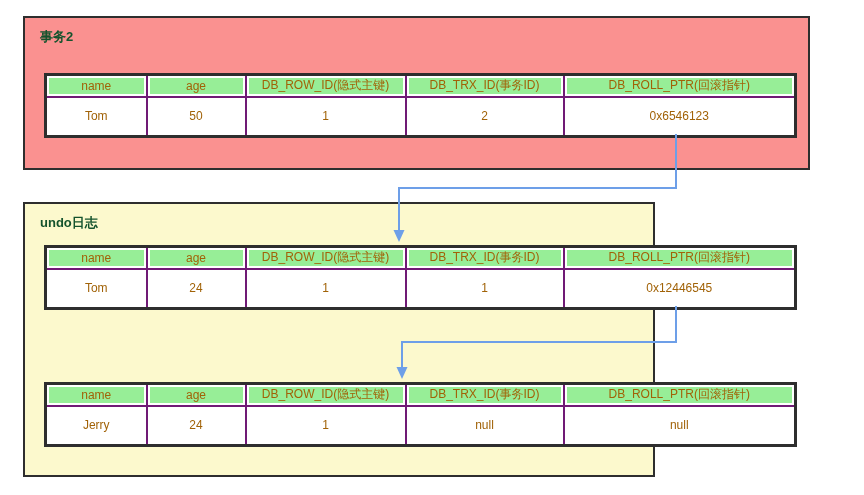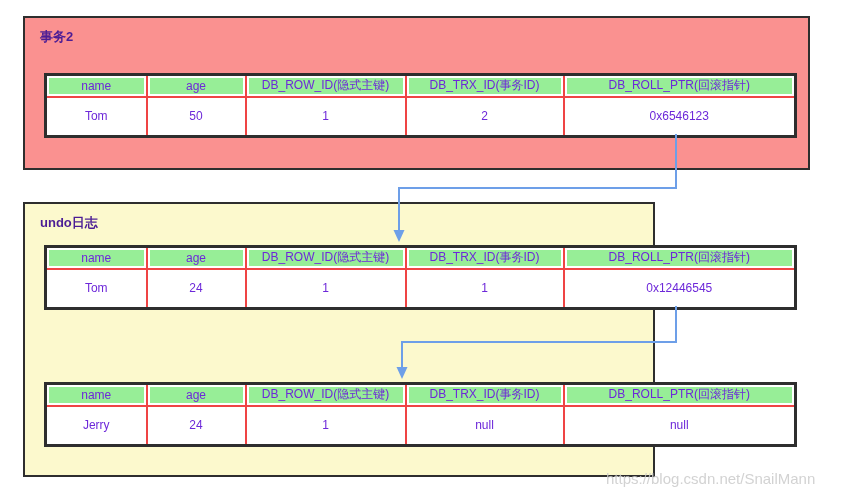--- a/index.html
+++ b/index.html
@@ -30,39 +30,39 @@
   .box.undo {
     left: 23px; top: 202px;
     width: 632px; height: 275px;
     background: #FCF9CD;
   }
   .box-title {
     position: absolute;
     left: 15px; top: 10px;
     font-size: 13px;
     font-weight: bold;
-    color: #4c1d95;
+    color: #14532d;
   }
   table.rec {
     position: absolute;
     border-collapse: collapse;
     table-layout: fixed;
     width: 750px;
     border: 3px solid #2e2e2e;
     background: #ffffff;
   }
   table.rec th, table.rec td {
     box-sizing: border-box;
-    border: 2px solid #ef4444;
+    border: 2px solid #701a75;
     text-align: center;
     vertical-align: middle;
     padding: 0;
     font-size: 12px;
     font-weight: normal;
-    color: #6d28d9;
+    color: #a16207;
     overflow: hidden;
     white-space: nowrap;
   }
   table.rec th {
     height: 22px;
     background: #97EE97;
     box-shadow: inset 0 0 0 2px #ffffff;
   }
   table.rec td {
     height: 40px;
@@ -185,15 +185,14 @@
     </table>
   </div>
 
   <svg class="arrows" width="864" height="495" viewBox="0 0 864 495">
     <path d="M676 134 L676 188 L399 188 L399 232" fill="none" stroke="#6D9FE8" stroke-width="2"></path>
     <path d="M399 242 L393.5 230 L404.5 230 Z" fill="#6D9FE8"></path>
     <path d="M676 306 L676 342 L402 342 L402 369" fill="none" stroke="#6D9FE8" stroke-width="2"></path>
     <path d="M402 379 L396.5 367 L407.5 367 Z" fill="#6D9FE8"></path>
   </svg>
 
-  <div class="watermark">https://blog.csdn.net/SnailMann</div>
 
 </div>
 
 </body></html>

